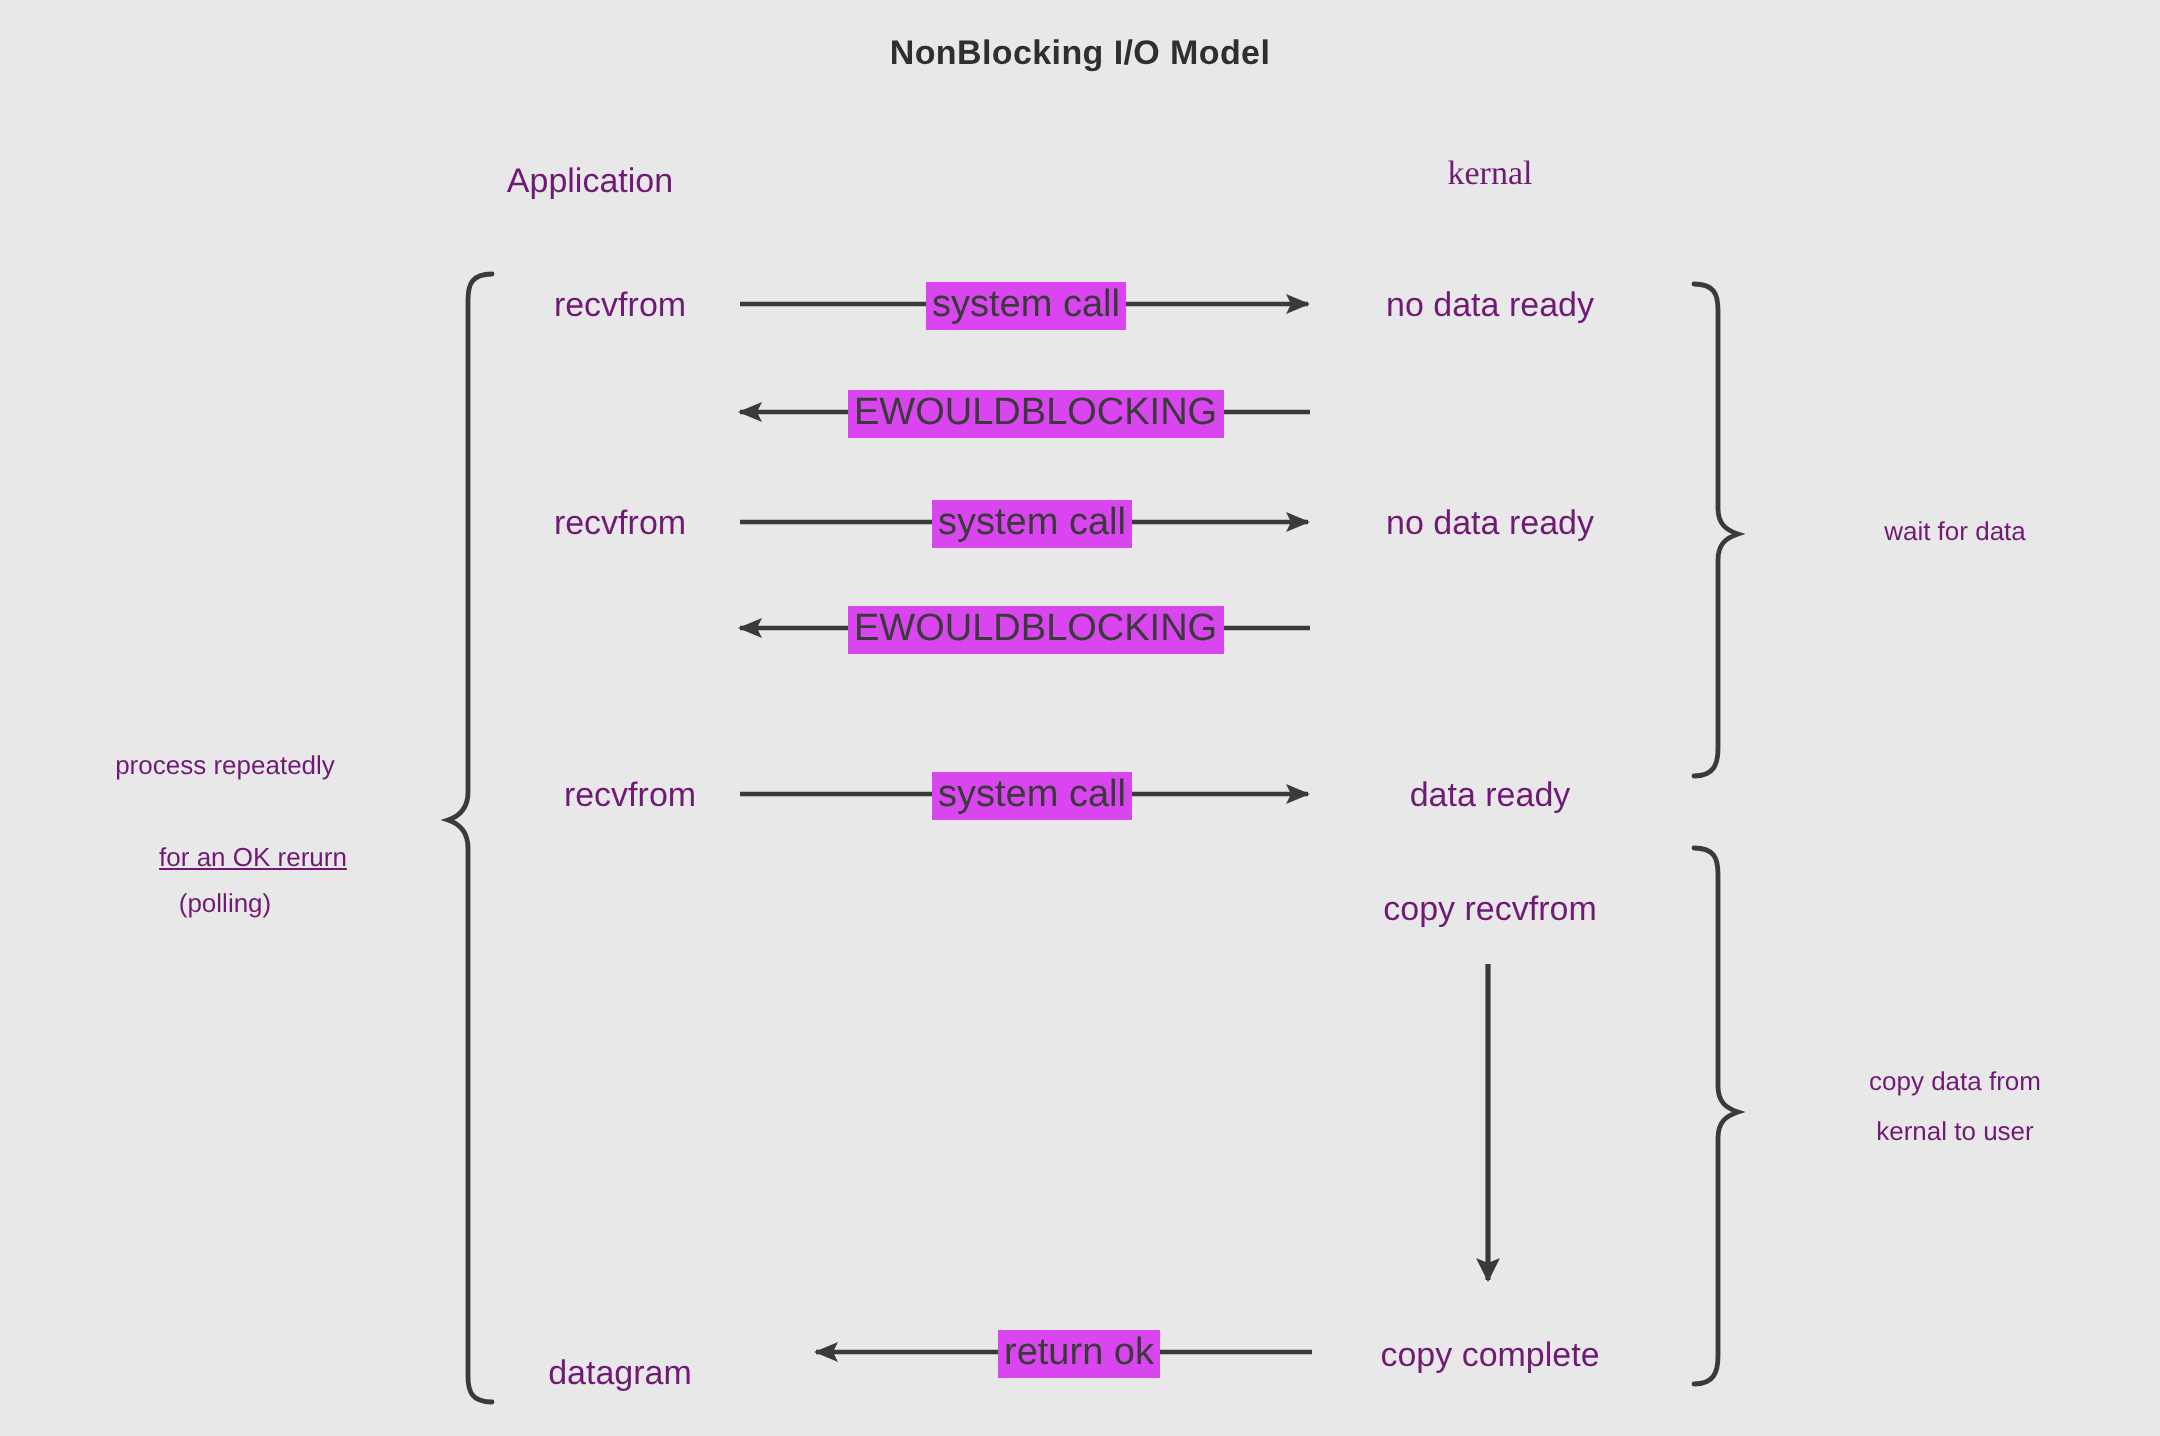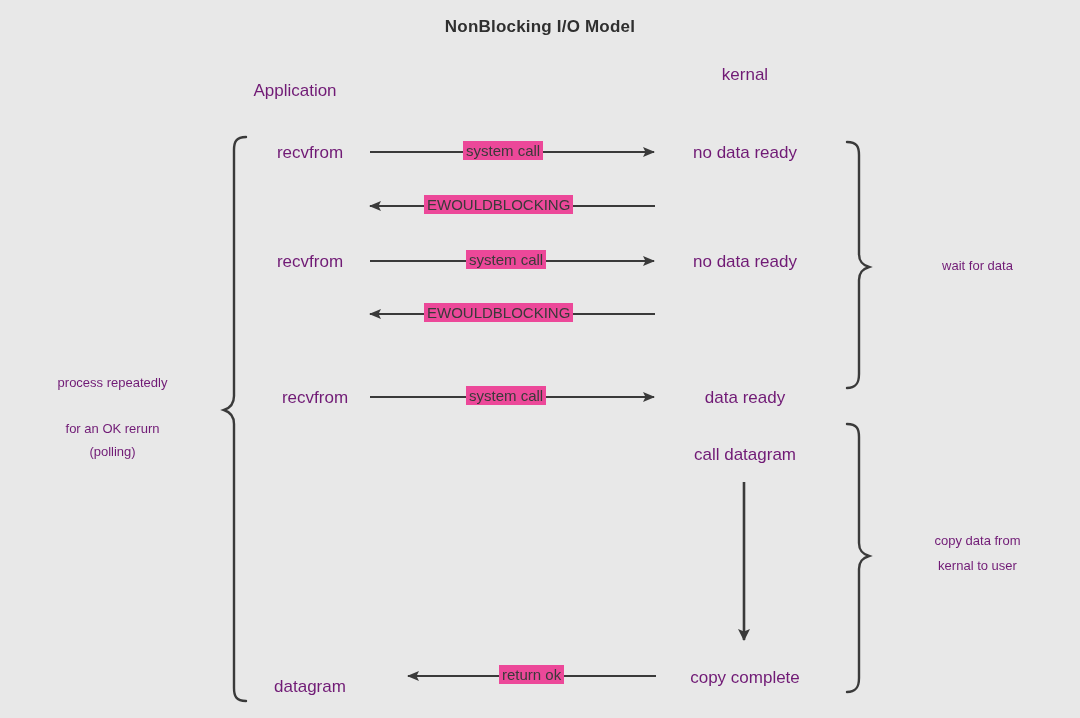--- a/index.html
+++ b/index.html
@@ -42,22 +42,22 @@
   .node {
     font-size: 17px;
     text-align: center;
   }
   .brace-label {
     font-size: 13px;
     text-align: center;
   }
   .edge-label {
     position: absolute;
-    font-size: 15px;
-    background: #ec4899;
+    font-size: 19px;
+    background: #d946ef;
     padding: 1px 3px;
     white-space: nowrap;
     color: #3a3a3a;
     z-index: 5;
   }
   svg.layer {
     position: absolute;
     left: 0;
     top: 0;
     width: 1080px;
@@ -67,21 +67,21 @@
   }
 </style>
 </head>
 <body>
 
 <div id="canvas">
 
   <div class="txt" id="title">NonBlocking I/O Model</div>
 
   <div class="txt col-head" style="left:195px; top:80px; width:200px;">Application</div>
-  <div class="txt col-head" style="left:675px; top:64px; width:140px;">kernal</div>
+  <div class="txt col-head" style="left:675px; top:76px; width:140px;font-family:Liberation Serif, serif;">kernal</div>
 
   <svg class="layer" viewBox="0 0 1080 718">
     <defs>
       <marker id="arrowR" markerWidth="12" markerHeight="10" refX="11" refY="5" orient="auto" markerUnits="userSpaceOnUse">
         <path d="M0,0 L12,5 L0,10 L2.5,5 Z" fill="#3a3a3a"></path>
       </marker>
       <marker id="arrowL" markerWidth="12" markerHeight="10" refX="11" refY="5" orient="auto" markerUnits="userSpaceOnUse">
         <path d="M0,0 L12,5 L0,10 L2.5,5 Z" fill="#3a3a3a"></path>
       </marker>
       <marker id="arrowD" markerWidth="12" markerHeight="12" refX="11" refY="6" orient="auto" markerUnits="userSpaceOnUse">
@@ -130,34 +130,34 @@
 
   <div class="txt node" style="left:215px; top:142px; width:190px;">recvfrom</div>
   <div class="txt node" style="left:660px; top:142px; width:170px;">no data ready</div>
 
   <div class="txt node" style="left:215px; top:251px; width:190px;">recvfrom</div>
   <div class="txt node" style="left:660px; top:251px; width:170px;">no data ready</div>
 
   <div class="txt node" style="left:220px; top:387px; width:190px;">recvfrom</div>
   <div class="txt node" style="left:660px; top:387px; width:170px;">data ready</div>
 
-  <div class="txt node" style="left:660px; top:444px; width:170px;">call datagram</div>
+  <div class="txt node" style="left:660px; top:444px; width:170px;">copy recvfrom</div>
   <div class="txt node" style="left:660px; top:667px; width:170px;">copy complete</div>
 
   <div class="txt node" style="left:225px; top:676px; width:170px;">datagram</div>
 
   <div class="edge-label" style="left:463px; top:141px;">system call</div>
   <div class="edge-label" style="left:424px; top:195px;">EWOULDBLOCKING</div>
   <div class="edge-label" style="left:466px; top:250px;">system call</div>
   <div class="edge-label" style="left:424px; top:303px;">EWOULDBLOCKING</div>
   <div class="edge-label" style="left:466px; top:386px;">system call</div>
   <div class="edge-label" style="left:483px; top:665px;margin-left:16px;">return ok</div>
 
   <div class="txt brace-label" style="left:10px; top:375px; width:205px;">process repeatedly</div>
-  <div class="txt brace-label" style="left:10px; top:421px; width:205px;">for an OK rerurn</div>
+  <div class="txt brace-label" style="left:24px; top:421px; width:205px;text-decoration:underline;">for an OK rerurn</div>
   <div class="txt brace-label" style="left:10px; top:444px; width:205px;">(polling)</div>
 
   <div class="txt brace-label" style="left:885px; top:258px; width:185px;">wait for data</div>
 
   <div class="txt brace-label" style="left:880px; top:533px; width:195px;">copy data from</div>
   <div class="txt brace-label" style="left:880px; top:558px; width:195px;">kernal to user</div>
 
 </div>
 
 </body></html>

